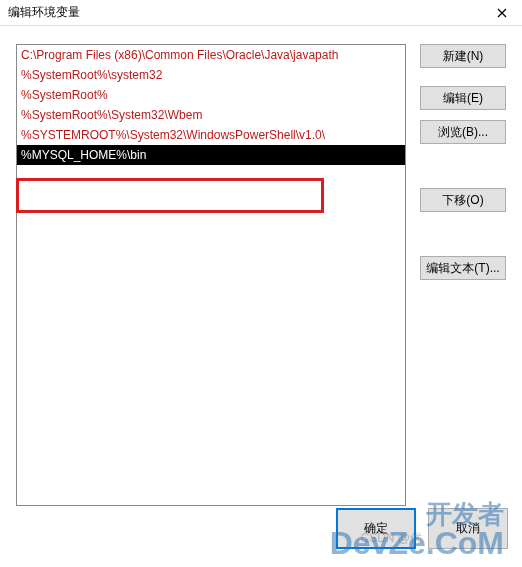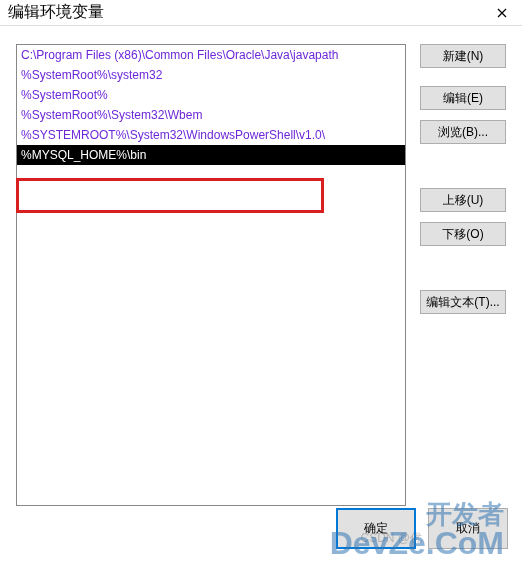--- a/index.html
+++ b/index.html
@@ -14,21 +14,21 @@
     }
     .titlebar {
       display: flex;
       align-items: center;
       justify-content: space-between;
       height: 26px;
       padding: 0 0 0 8px;
       border-bottom: 1px solid #ddd;
       background: #fff;
     }
-    .titlebar-title { font-size: 16px; color: #000; }
+    .titlebar-title { font-size: 12px; color: #000; }
     .close-btn {
       width: 40px;
       height: 26px;
       display: flex;
       align-items: center;
       justify-content: center;
       font-size: 14px;
       color: #000;
       cursor: pointer;
     }
@@ -43,21 +43,21 @@
       width: 390px;
       height: 462px;
       background: #fff;
       overflow: hidden;
     }
     .list-item {
       height: 20px;
       line-height: 20px;
       padding: 0 4px;
       font-size: 12px;
-      color: #6d28d9;
+      color: #b91c1c;
       white-space: nowrap;
       overflow: hidden;
       cursor: default;
     }
     .list-item.selected {
       background: #000000;
       color: #fff;
     }
     .highlight-box {
       position: absolute;
@@ -142,21 +142,20 @@
     <div class="list-item">%SYSTEMROOT%\System32\WindowsPowerShell\v1.0\</div>
     <div class="list-item selected">%MYSQL_HOME%\bin</div>
   </div>
 
   <div class="button-col">
     <button class="btn">新建(N)</button>
     <div style="height:8px"></div>
     <button class="btn">编辑(E)</button>
     <button class="btn">浏览(B)...</button>
     <div class="gap-large"></div>
-    <button class="btn">上移(U)</button>
     <button class="btn">下移(O)</button>
     <div class="gap-large"></div>
     <button class="btn">编辑文本(T)...</button>
   </div>
 </div>
 
 <div class="highlight-box"></div>
 
 <div class="footer">
   <button class="btn-footer primary">确定</button>

